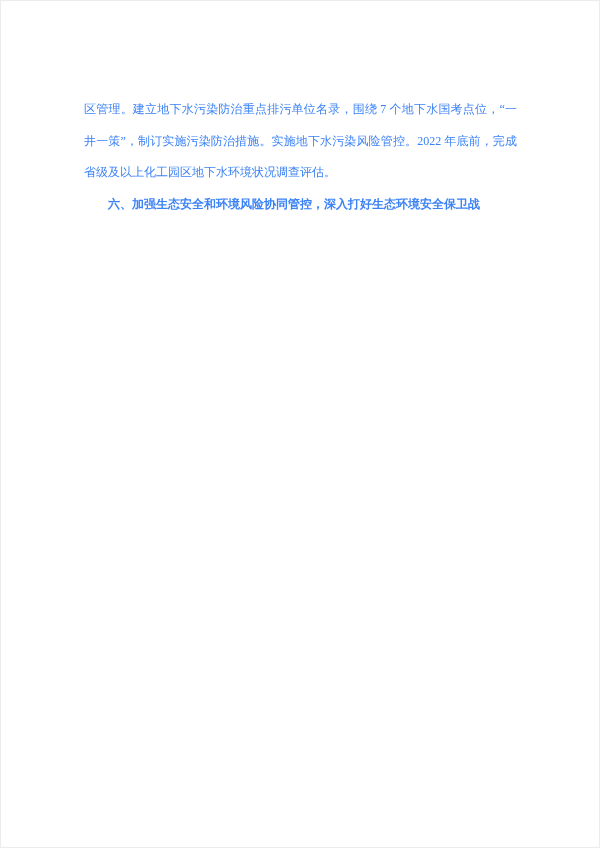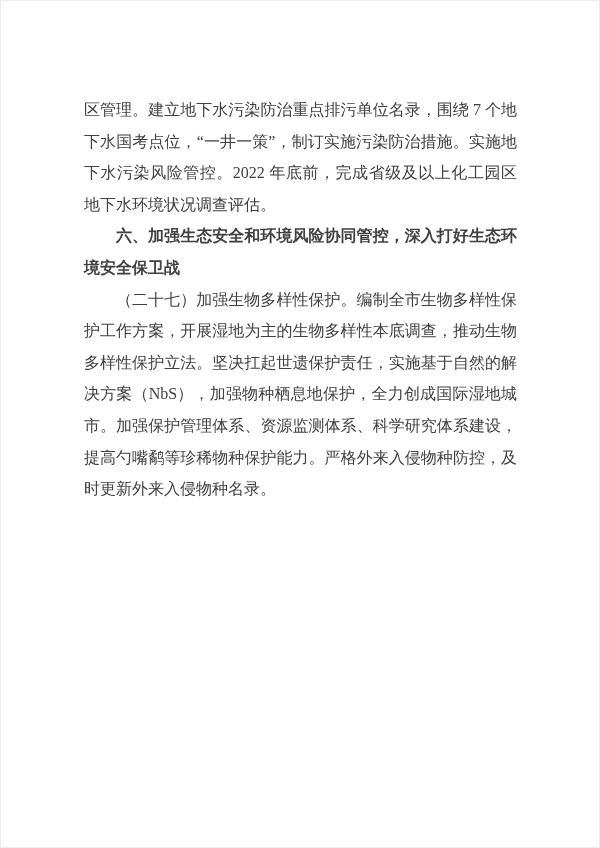--- a/index.html
+++ b/index.html
@@ -14,22 +14,22 @@
     background: #ffffff;
     overflow: hidden;
     box-shadow: inset 0 0 0 1px #ececec;
     font-family: "Liberation Serif", "DejaVu Serif", serif;
   }
   .content {
     position: absolute;
     left: 84px;
     top: 94px;
     width: 433px;
-    color: #404040;
-    font-size: 16px;
+    color: #3b82f6;
+    font-size: 12px;
     line-height: 31.6px;
     text-align: justify;
   }
   .para {
     margin: 0;
     padding: 0;
     text-indent: 2em;
     font-family: "Liberation Serif", "DejaVu Serif", serif;
   }
   .para.no-indent {
@@ -44,15 +44,14 @@
     text-align: justify;
   }
 </style>
 </head>
 <body>
 
 <div class="page">
   <div class="content">
     <p class="para no-indent">区管理。建立地下水污染防治重点排污单位名录，围绕 7 个地下水国考点位，“一井一策”，制订实施污染防治措施。实施地下水污染风险管控。2022 年底前，完成省级及以上化工园区地下水环境状况调查评估。</p>
     <p class="heading">六、加强生态安全和环境风险协同管控，深入打好生态环境安全保卫战</p>
-    <p class="para">（二十七）加强生物多样性保护。编制全市生物多样性保护工作方案，开展湿地为主的生物多样性本底调查，推动生物多样性保护立法。坚决扛起世遗保护责任，实施基于自然的解决方案（NbS），加强物种栖息地保护，全力创成国际湿地城市。加强保护管理体系、资源监测体系、科学研究体系建设，提高勺嘴鹬等珍稀物种保护能力。严格外来入侵物种防控，及时更新外来入侵物种名录。</p>
   </div>
 </div>
 
 </body></html>

